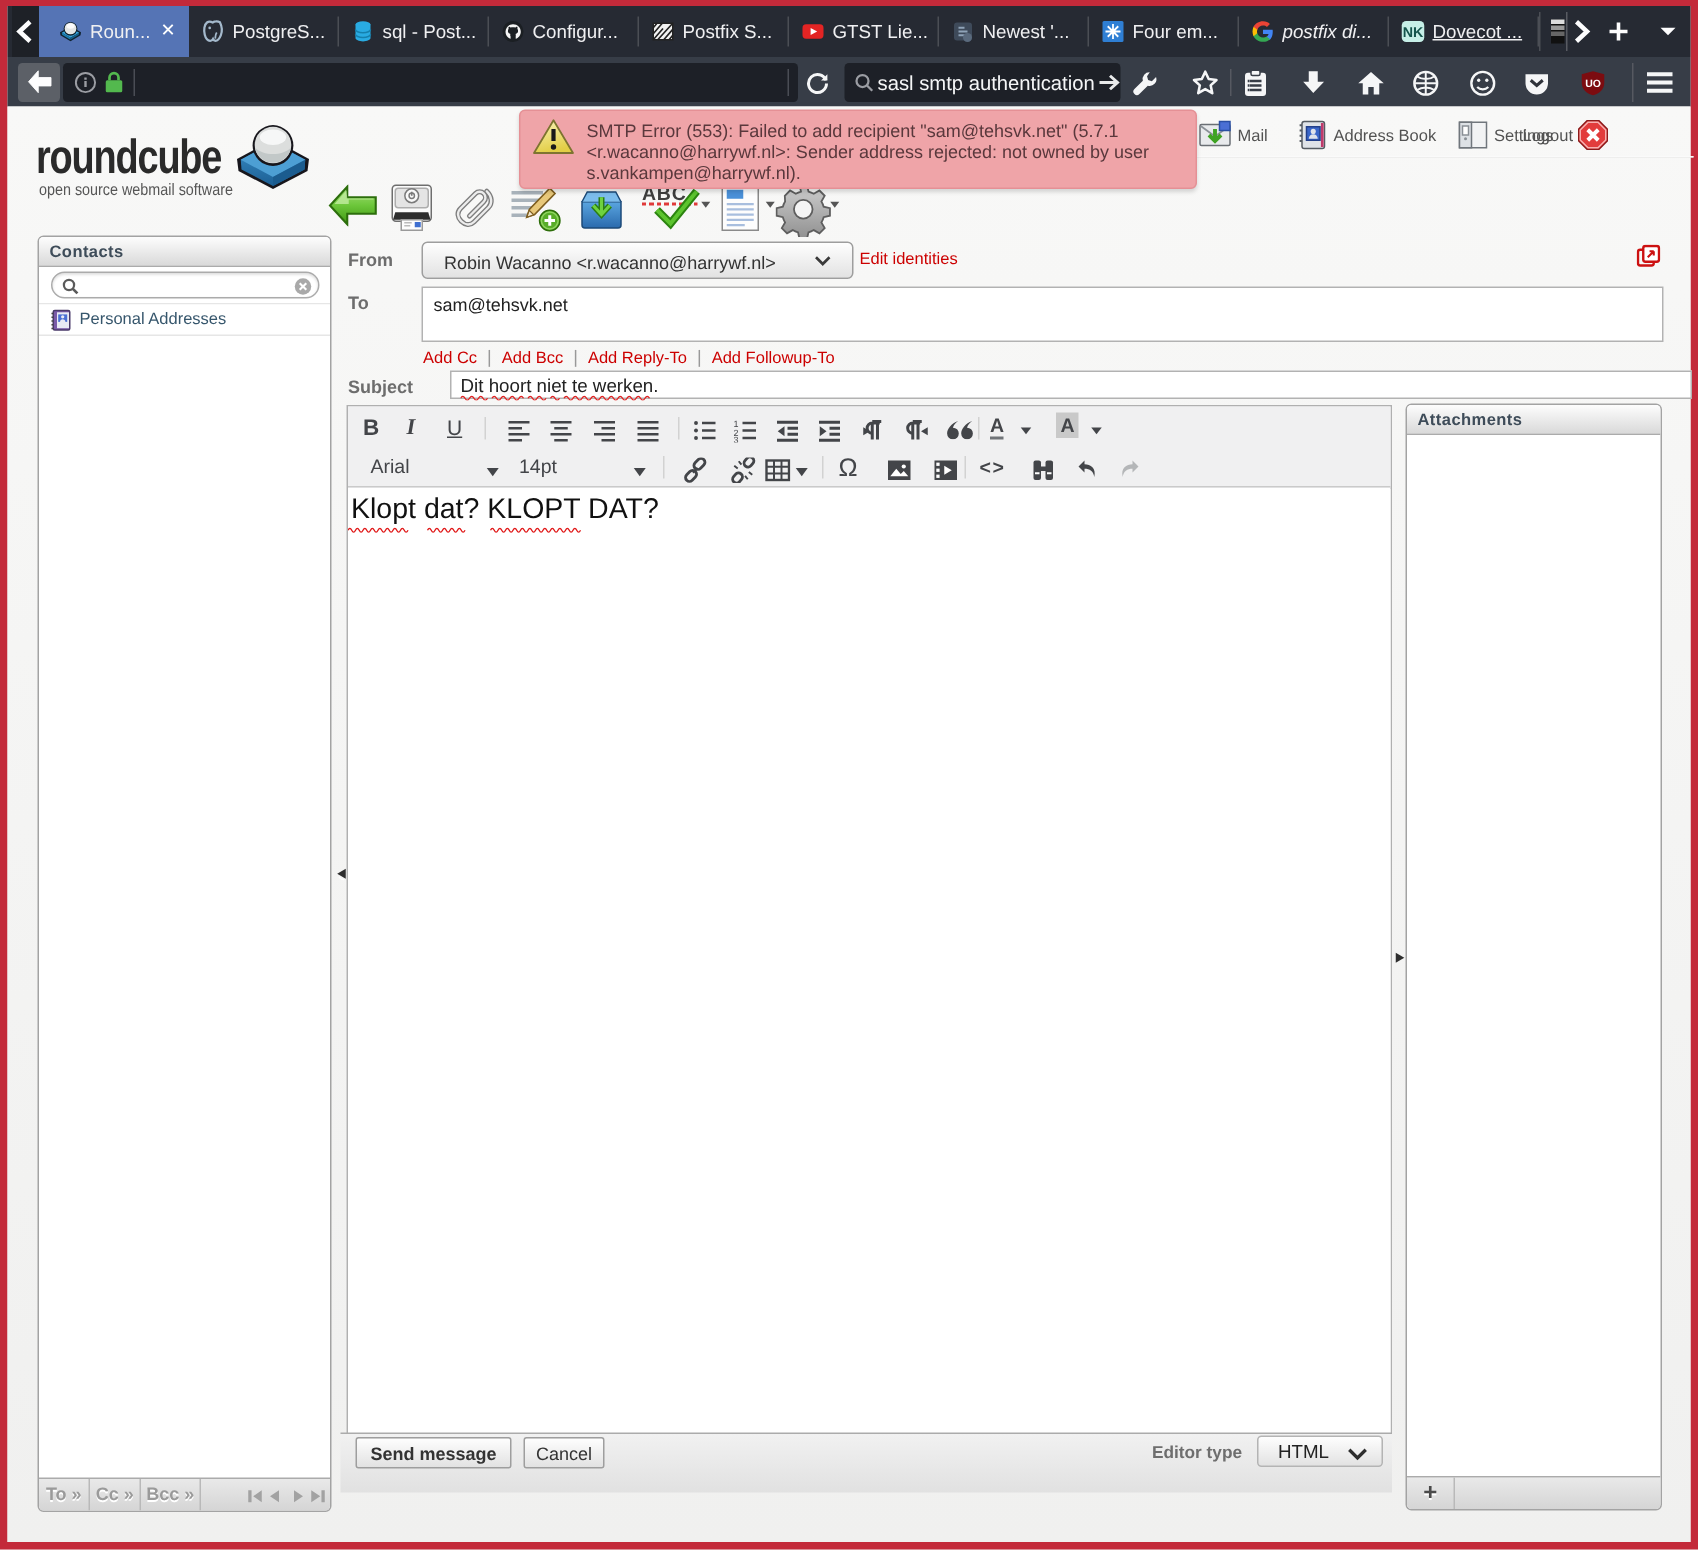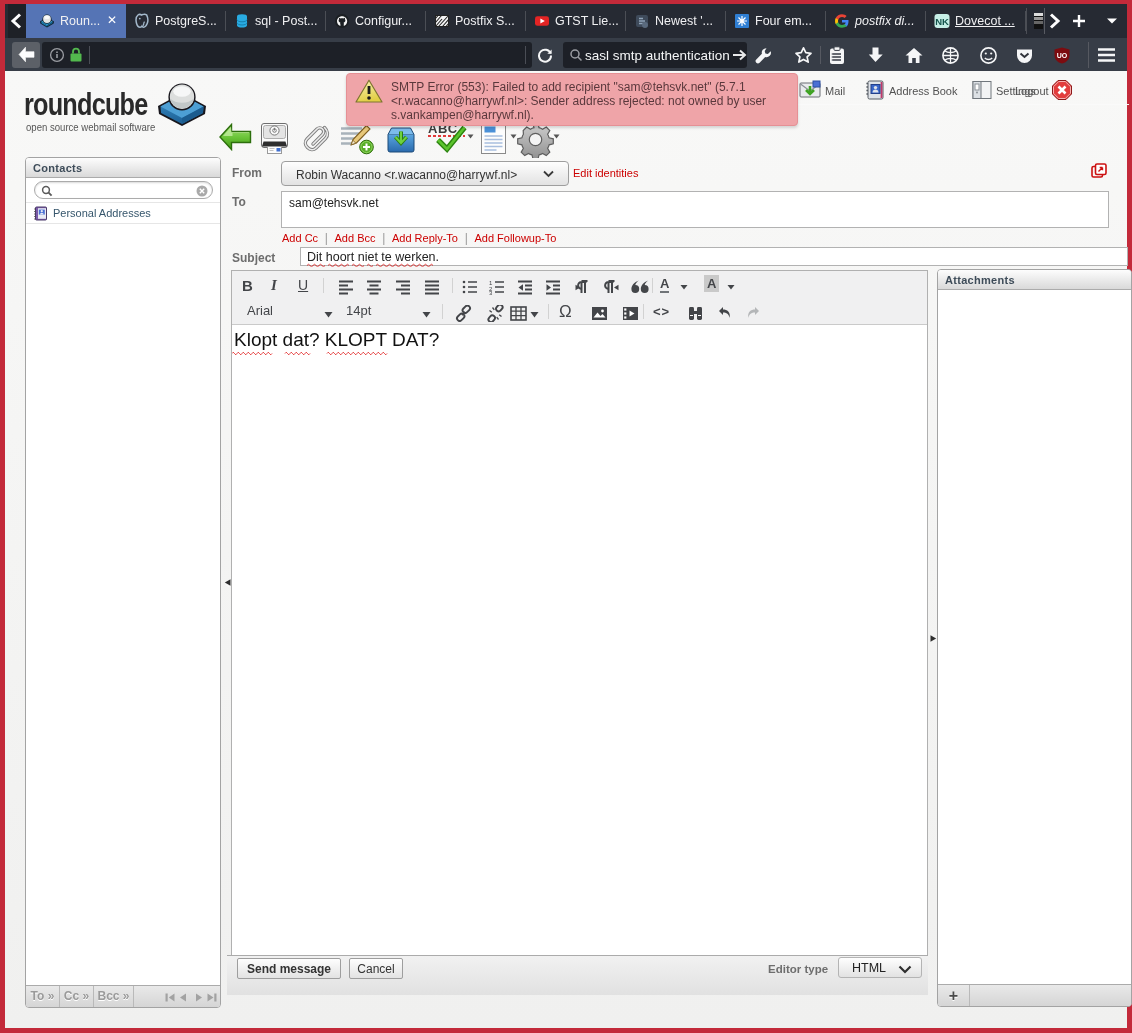--- a/index.html
+++ b/index.html
@@ -573,21 +573,21 @@
       <span class="btn" style="position:absolute;left:10px;top:2px;width:104px;height:21px;line-height:20px;font-weight:bold;font-size:12px;border-radius:2px;border-color:#9e9e9e;">Send message</span>
       <span class="btn" style="position:absolute;left:122px;top:2px;width:54px;height:21px;line-height:20px;font-size:12px;border-radius:2px;border-color:#9e9e9e;">Cancel</span>
       <span style="position:absolute;left:541px;top:7px;font-size:11.5px;font-weight:bold;color:#6e6e6e;">Editor type</span>
       <span class="btn" style="position:absolute;left:611px;top:1px;width:84px;height:21px;line-height:20px;font-size:12.5px;text-align:left;padding-left:13px;border-radius:3px;color:#222;">HTML
         <svg style="position:absolute;right:9px;top:7px;" width="14" height="9" viewBox="0 0 14 9">
             <path d="M1.5 1.5 L7 7 L12.5 1.5" fill="none" stroke="#2e2e2e" stroke-width="2.2"></path>
           </svg>
       </span>
     </div>
 
-    <div class="box" style="left:932px;top:198px;width:195px;height:738px;">
+    <div class="box" style="left:932px;top:198px;width:171px;height:738px;">
       <div class="boxtitle">Attachments</div>
       <div class="boxfooter">
         <span class="fseg" style="left:0;width:31px;font-size:16px;color:#4a4a4a;">+</span>
           <span class="fsep" style="left:31px;"></span>
       </div>
     </div>
 
     <svg class="abs" style="left:219px;top:507px;" width="7" height="9" viewBox="0 0 7 9">
         <path d="M6.5 1.2 L0.8 4.5 L6.5 7.8 Z" fill="#2e2e2e"></path>
         <path d="M2 6.5 a4 4 0 0 0 3.5 2" stroke="#fff" stroke-width="1" fill="none" opacity="0.8"></path>

